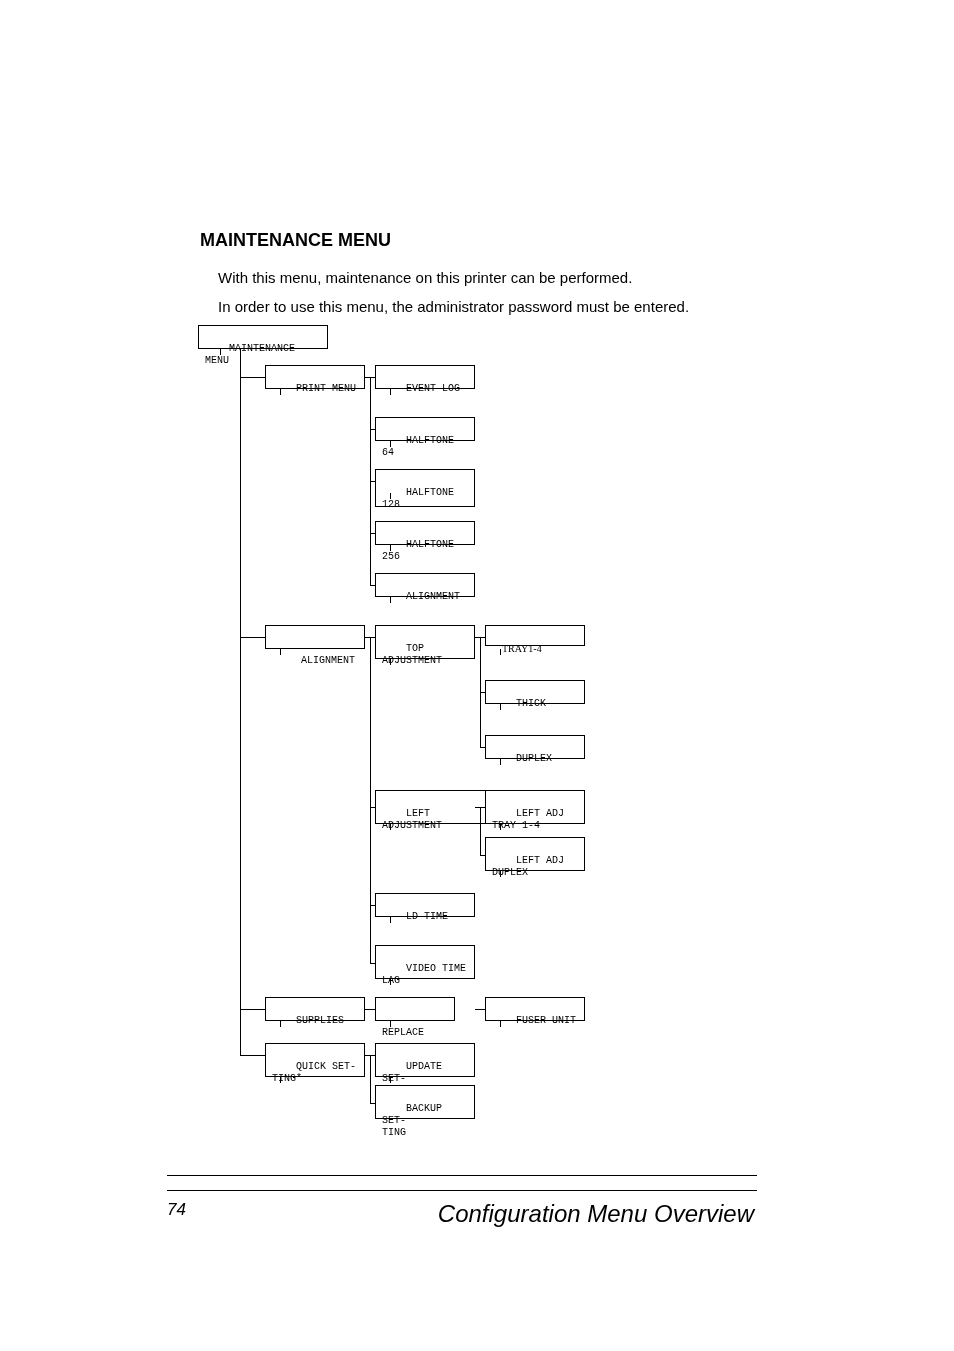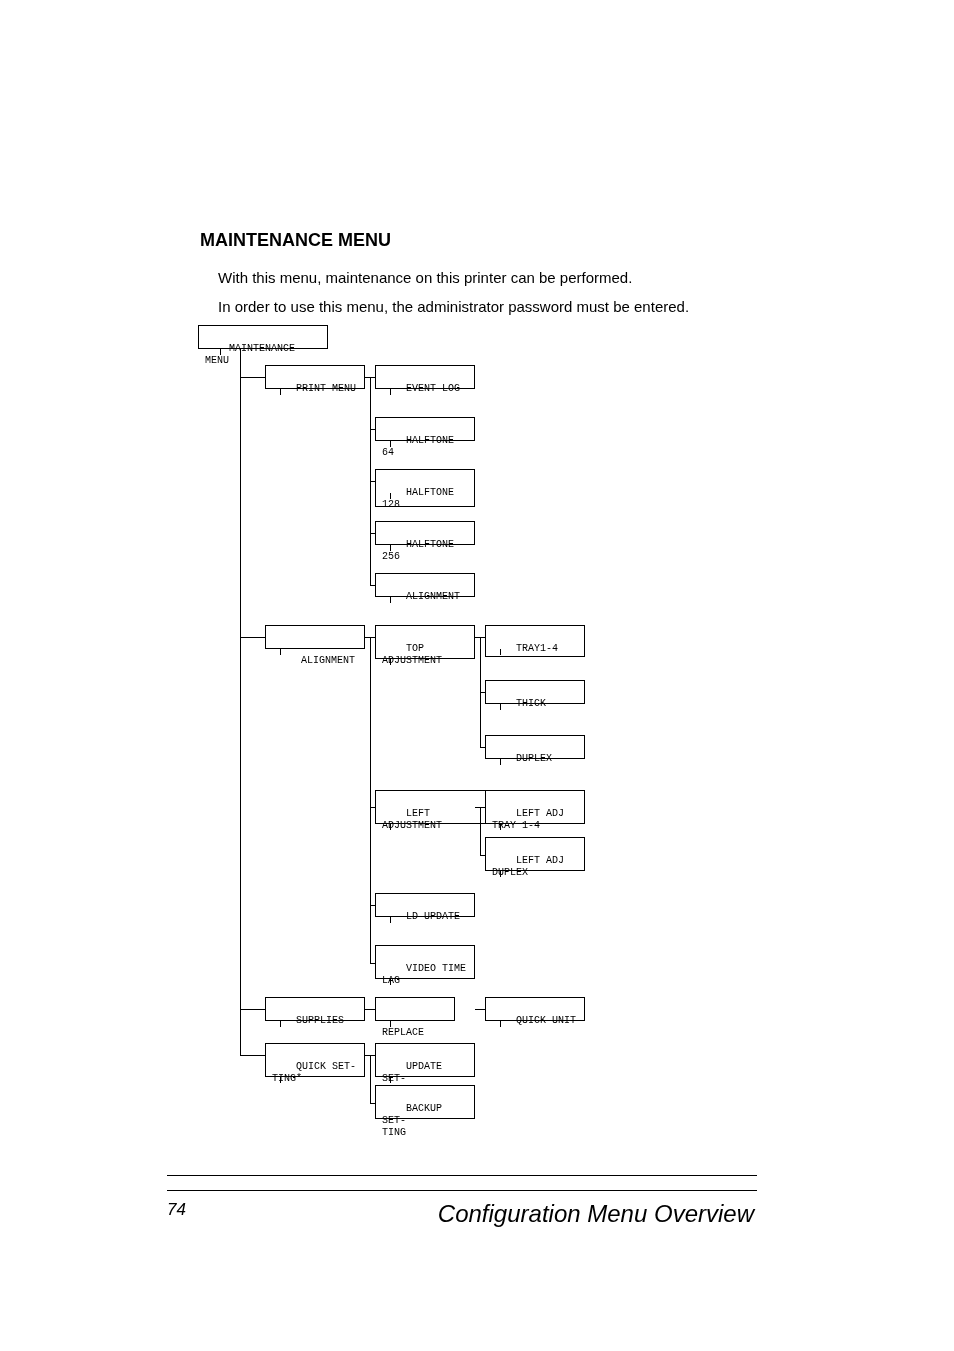--- a/index.html
+++ b/index.html
@@ -125,61 +125,61 @@
 
   <div class="menu-box" style="left: 375px; top: 300px; width: 100px; height: 34px;">
     <span>TOP
 ADJUSTMENT</span>
   </div>
   <div class="menu-box" style="left: 375px; top: 465px; width: 120px; height: 34px;">
     <span>LEFT
 ADJUSTMENT</span>
   </div>
   <div class="menu-box" style="left: 375px; top: 568px; width: 100px; height: 24px;">
-    <span>LD UPDATE</span>
+    <span>LD TIME</span>
   </div>
   <div class="menu-box" style="left: 375px; top: 620px; width: 100px; height: 34px;">
     <span>VIDEO TIME
 LAG</span>
   </div>
 
   <div class="menu-box" style="left: 375px; top: 672px; width: 80px; height: 24px;">
     <span>REPLACE</span>
   </div>
 
   <div class="menu-box" style="left: 375px; top: 718px; width: 100px; height: 34px;">
     <span>UPDATE SET-
 TING</span>
   </div>
   <div class="menu-box" style="left: 375px; top: 760px; width: 100px; height: 34px;">
     <span>BACKUP SET-
 TING</span>
   </div>
 
-  <div class="menu-box" style="left: 485px; top: 300px; width: 100px; height: 32px;">
+  <div class="menu-box" style="left: 485px; top: 300px; width: 100px; height: 21px; font-family: Liberation Serif, serif;">
     <span>TRAY1-4</span>
   </div>
   <div class="menu-box" style="left: 485px; top: 355px; width: 100px; height: 24px;">
     <span>THICK</span>
   </div>
   <div class="menu-box" style="left: 485px; top: 410px; width: 100px; height: 24px;">
     <span>DUPLEX</span>
   </div>
 
   <div class="menu-box" style="left: 485px; top: 465px; width: 100px; height: 34px;">
     <span>LEFT ADJ
 TRAY 1-4</span>
   </div>
   <div class="menu-box" style="left: 485px; top: 512px; width: 100px; height: 34px;">
     <span>LEFT ADJ
 DUPLEX</span>
   </div>
 
   <div class="menu-box" style="left: 485px; top: 672px; width: 100px; height: 24px;">
-    <span>QUICK UNIT</span>
+    <span>FUSER UNIT</span>
   </div>
 
   <div class="conn-v" style="left: 220px; top: 24px; height: 6px;"></div>
 
   <div class="conn-v" style="left: 240px; top: 24px; height: 706px;"></div>
 
   <div class="conn-h" style="left: 240px; top: 52px; width: 25px;"></div>
   <div class="conn-h" style="left: 240px; top: 312px; width: 25px;"></div>
   <div class="conn-h" style="left: 240px; top: 684px; width: 25px;"></div>
   <div class="conn-h" style="left: 240px; top: 730px; width: 25px;"></div>

